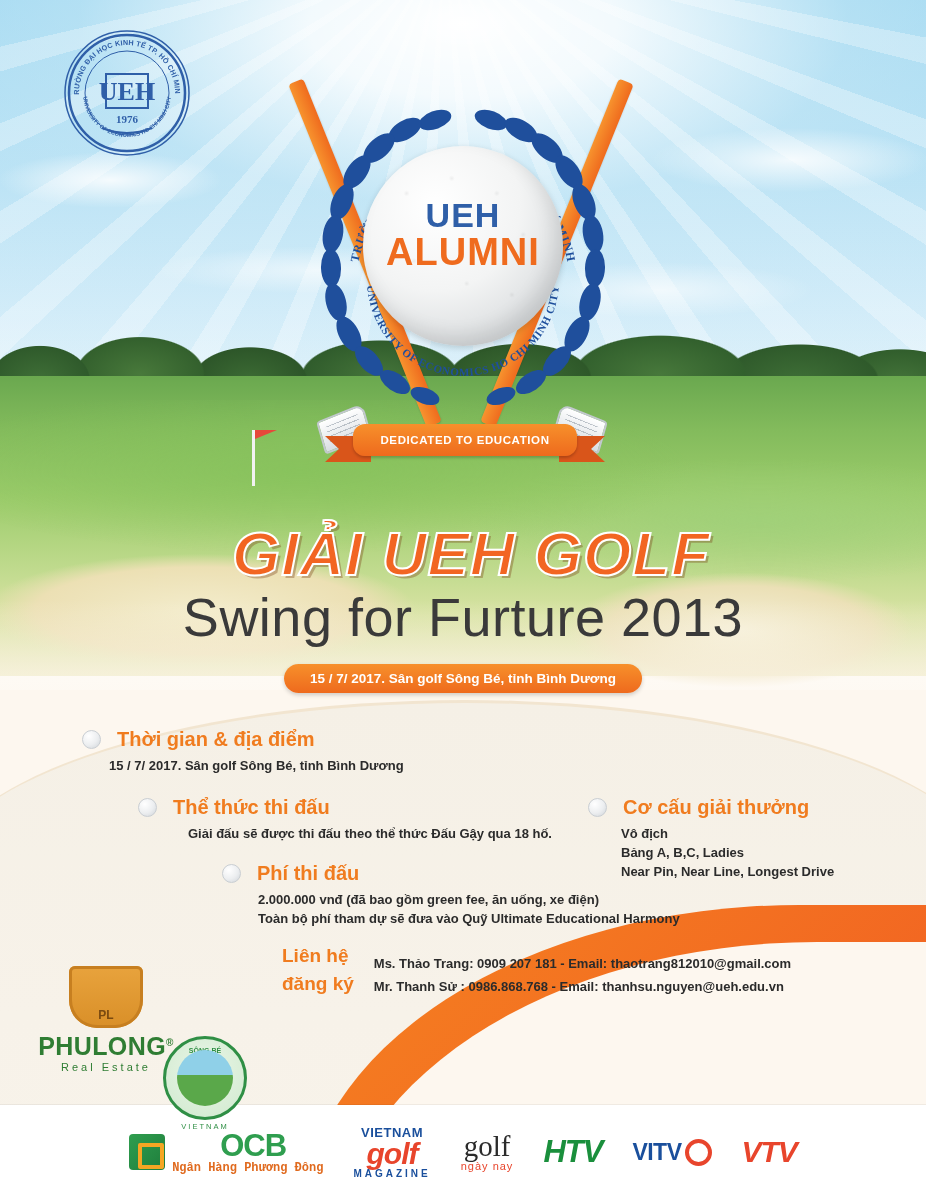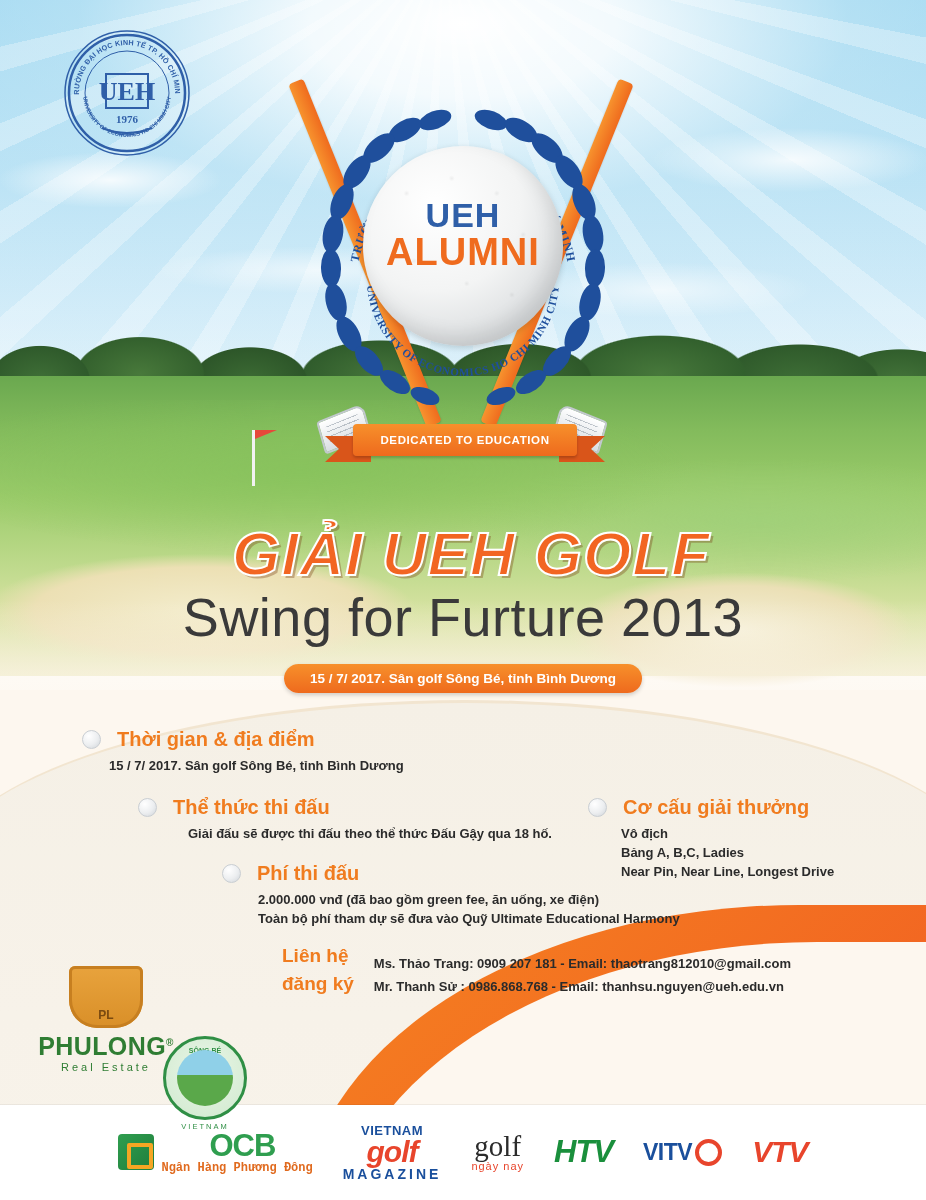--- a/index.html
+++ b/index.html
@@ -237,21 +237,21 @@
   .ribbon {
     position: absolute;
     left: 42px; top: 358px;
     width: 280px; height: 46px;
   }
   .ribbon-main {
     position: absolute;
     left: 28px; top: 6px;
     width: 224px; height: 32px;
     background: linear-gradient(180deg, #f7902b, #ee6a1d);
-    border-radius: 4px;
+    border-radius: 12px;
     box-shadow: 0 2px 3px rgba(0,0,0,.2);
     display: flex; align-items: center; justify-content: center;
   }
   .ribbon-main span {
     color: #fff;
     font-size: 11.5px;
     font-weight: bold;
     letter-spacing: .6px;
   }
   .ribbon-tail {
@@ -456,21 +456,21 @@
   }
   .ocb-text .ocb-title {
     font-size: 31px; font-weight: bold; color: #2f9e4f; line-height: 1; letter-spacing: -1px; margin-left: 48px;
   }
   .ocb-text .ocb-sub {
     font-size: 12px; color: #e06a1e; font-weight: bold; font-family: Liberation Mono, monospace;
   }
   .vng { text-align: center; line-height: 1; }
   .vng .l1 { font-size: 13px; font-weight: bold; color: #1a4f9c; letter-spacing: .5px; }
   .vng .l2 { font-size: 30px; font-weight: bold; font-style: italic; color: #e8452c; letter-spacing: -1px; }
-  .vng .l3 { font-size: 14px; font-weight: bold; color: #1a4f9c; letter-spacing: 3px; }
+  .vng .l3 { font-size: 10px; font-weight: bold; color: #1a4f9c; letter-spacing: 3px; }
   .gnn { text-align: center; line-height: 1; }
   .gnn .l1 { font-size: 29px; color: #2b2b2b; font-family: "Liberation Serif", serif; }
   .gnn .l2 { font-size: 11px; color: #e8452c; letter-spacing: 1px; }
   .htv {
     font-size: 31px; font-weight: bold; font-style: italic; color: #1a8f3c; letter-spacing: -1px;
   }
   .vitv { display: flex; align-items: center; }
   .vitv .txt { font-size: 23px; font-weight: bold; color: #1a4f9c; letter-spacing: -.5px; }
   .vitv .ring {
     width: 19px; height: 19px; border-radius: 50%;

